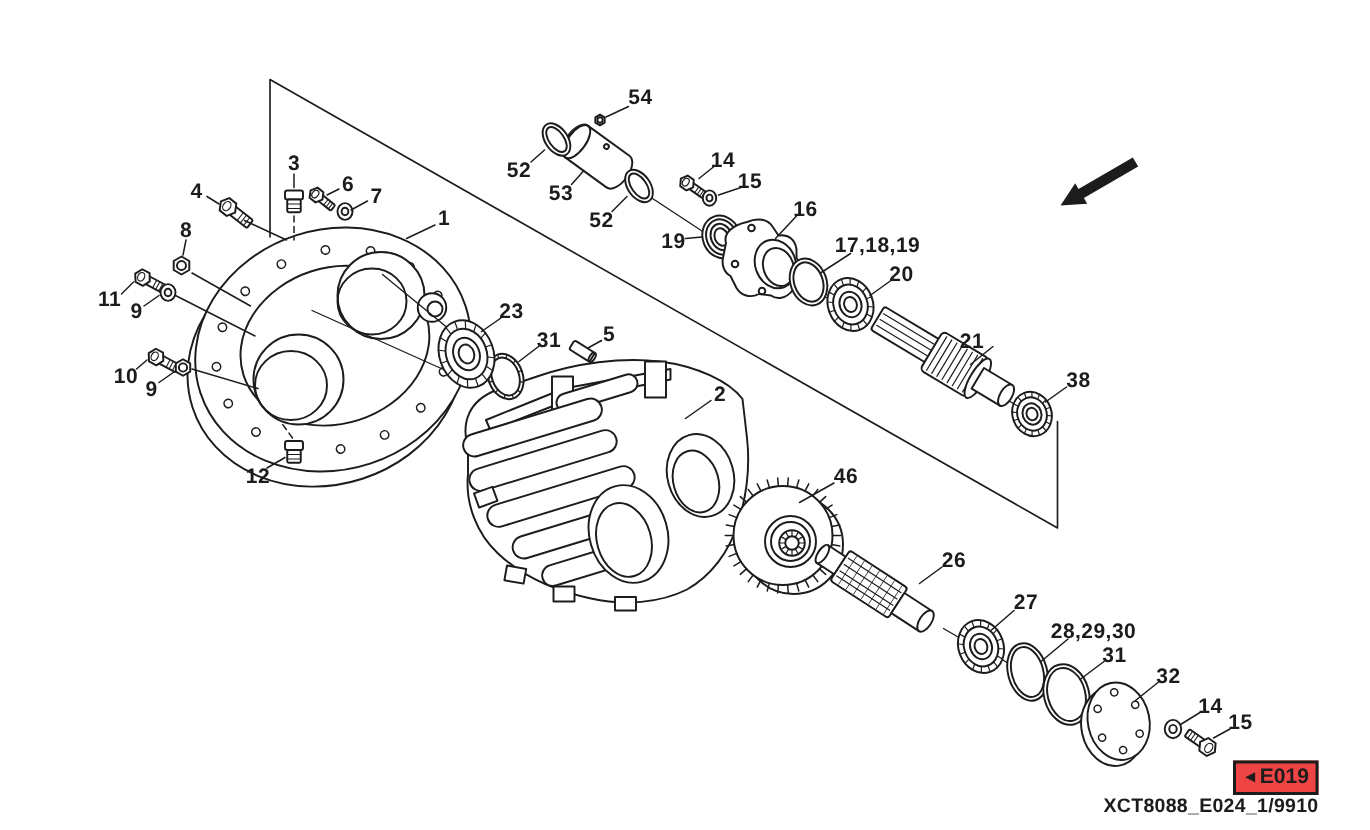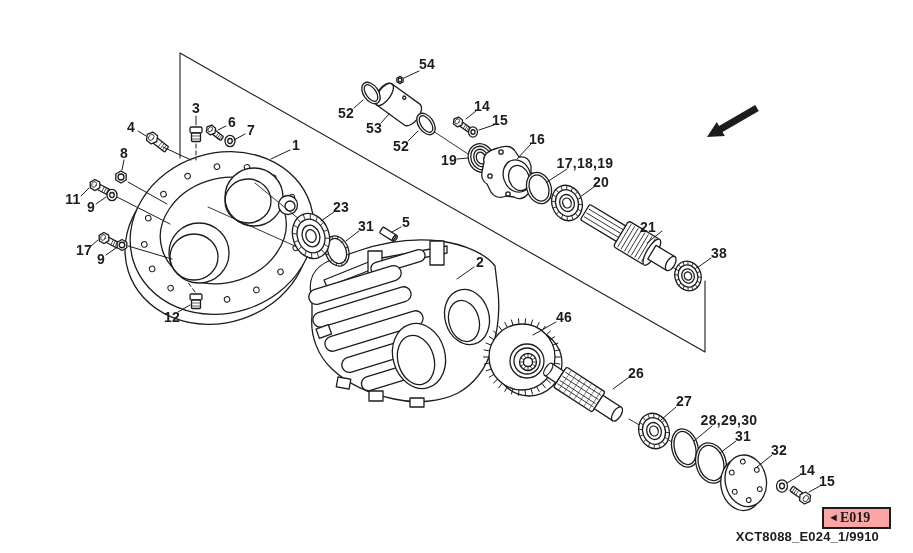--- a/index.html
+++ b/index.html
@@ -3,22 +3,22 @@
 <meta charset="utf-8">
 <style>
   html,body{margin:0;padding:0;background:#ffffff;}
   #stage{position:relative;width:913px;height:553px;background:var(--paper,#fff);overflow:hidden;
          font-family:"Liberation Sans",sans-serif;}
   #diagram{position:absolute;left:0;top:0;}
   #callout-layer{position:absolute;left:0;top:0;width:913px;height:553px;pointer-events:none;}
   .callout{position:absolute;transform:translate(-50%,-50%);font-weight:bold;font-size:14px;
            color:var(--ink,#1a1a1a);white-space:nowrap;letter-spacing:.3px;}
   #nav-ref{position:absolute;left:822px;top:507px;border:2px solid var(--ink,#1a1a1a);
-           padding:0 19px 1px 4px;font-weight:bold;font-size:14px;color:var(--ink,#1a1a1a);
-           background:#fca5a5;line-height:17px;cursor:pointer;font-family:Liberation Serif, serif;}
+           padding:0 4px 1px 4px;font-weight:bold;font-size:14px;color:var(--ink,#1a1a1a);
+           background:#ef4444;line-height:17px;cursor:pointer;}
   #nav-ref .tri{font-size:11px;vertical-align:1px;margin-right:1px;}
   #code-label{position:absolute;right:34px;top:529px;font-weight:bold;font-size:13px;
               color:var(--ink,#1a1a1a);letter-spacing:.2px;text-align:center;}
 </style>
 </head>
 <body>
 
 <div id="stage">
 
   <svg id="diagram" width="913" height="553" viewBox="0 0 913 553">
@@ -514,21 +514,21 @@
 
   <div id="callout-layer">
       <div class="callout" style="left: 196px; top: 108px;">3</div>
       <div class="callout" style="left: 131px; top: 127px;">4</div>
       <div class="callout" style="left: 232px; top: 122px;">6</div>
       <div class="callout" style="left: 251px; top: 130px;">7</div>
       <div class="callout" style="left: 296px; top: 145px;">1</div>
       <div class="callout" style="left: 124px; top: 153px;">8</div>
       <div class="callout" style="left: 73px; top: 199px;">11</div>
       <div class="callout" style="left: 91px; top: 207px;">9</div>
-      <div class="callout" style="left: 84px; top: 250px;">17</div>
+      <div class="callout" style="left: 84px; top: 250px;">10</div>
       <div class="callout" style="left: 101px; top: 259px;">9</div>
       <div class="callout" style="left: 172px; top: 317px;">12</div>
       <div class="callout" style="left: 341px; top: 207px;">23</div>
       <div class="callout" style="left: 366px; top: 226px;">31</div>
       <div class="callout" style="left: 406px; top: 222px;">5</div>
       <div class="callout" style="left: 480px; top: 262px;">2</div>
       <div class="callout" style="left: 427px; top: 64px;">54</div>
       <div class="callout" style="left: 346px; top: 113px;">52</div>
       <div class="callout" style="left: 374px; top: 128px;">53</div>
       <div class="callout" style="left: 401px; top: 146px;">52</div>

